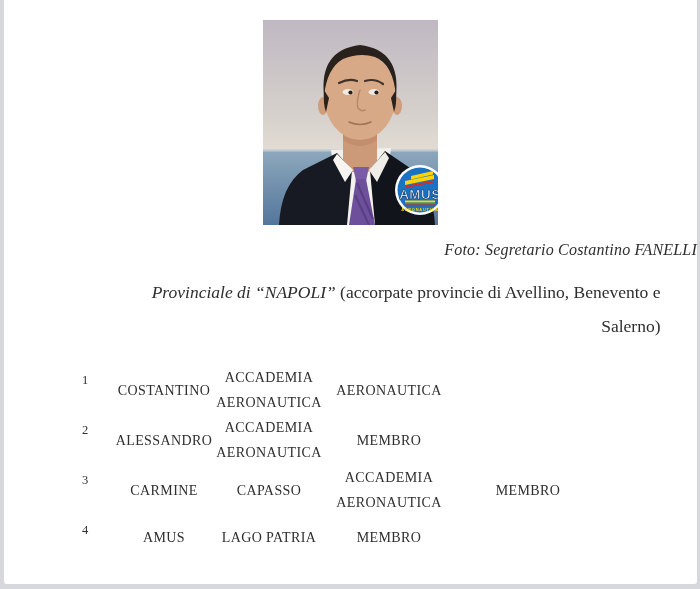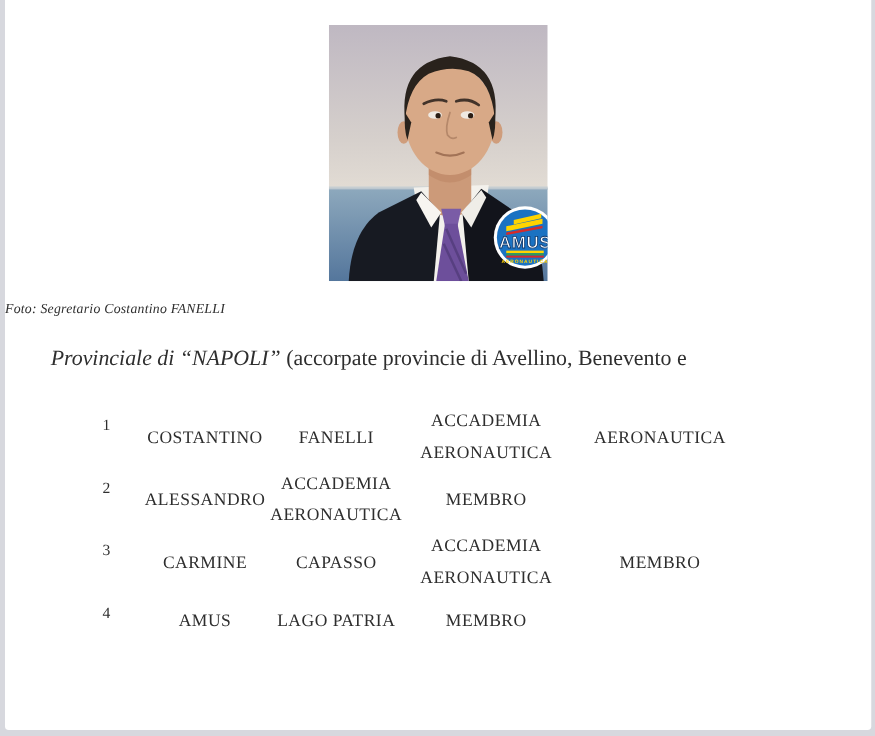--- a/index.html
+++ b/index.html
@@ -18,30 +18,30 @@
   .photo-wrap{
     width:175px;height:205px;
     margin:20px auto 0 auto;
     position:relative;
     overflow:hidden;
   }
   .photo-wrap svg{display:block;}
   
   .caption{
     margin-top:16px;
-    text-align:left;
+    text-align:right;
     font-style:italic;
-    font-size:11px;
+    font-size:16px;
     letter-spacing:.2px;
   }
   
   .heading{
     margin:16px auto 4px auto;
     width:620px;
-    text-align:left;
+    text-align:right;
     font-size:17.5px;
     line-height:34px;
   }
   .heading .it{font-style:italic;}
   
   .roster{
     margin-top:22px;
     padding-left:68px;
   }
   .row{
@@ -132,28 +132,28 @@
         <rect x="-15" y="14.5" width="30" height="1.6" fill="#d42b2b"></rect>
         <text y="20.5" text-anchor="middle" font-family="Liberation Sans, sans-serif" font-size="3.9" font-weight="bold" fill="#ffd400" letter-spacing="0.8">AERONAUTICA</text>
       </g>
     </svg>
   </div>
 
   <div class="caption">Foto: Segretario Costantino FANELLI</div>
 
   <div class="heading">
     <div><span class="it">Provinciale di “NAPOLI”</span><span> (accorpate provincie di Avellino, Benevento e</span></div>
+    <div>Salerno)</div>
   </div>
 
   <div class="roster">
 
     <div class="row">
       <div class="cell cell-num">1</div>
       <div class="cell">COSTANTINO</div>
-      <div class="cell">FANELLI</div>
       <div class="cell">
         <div class="unit-line">ACCADEMIA</div>
         <div class="unit-line">AERONAUTICA</div>
       </div>
       <div class="cell">AERONAUTICA</div>
     </div>
 
     <div class="row">
       <div class="cell cell-num">2</div>
       <div class="cell">ALESSANDRO</div>

